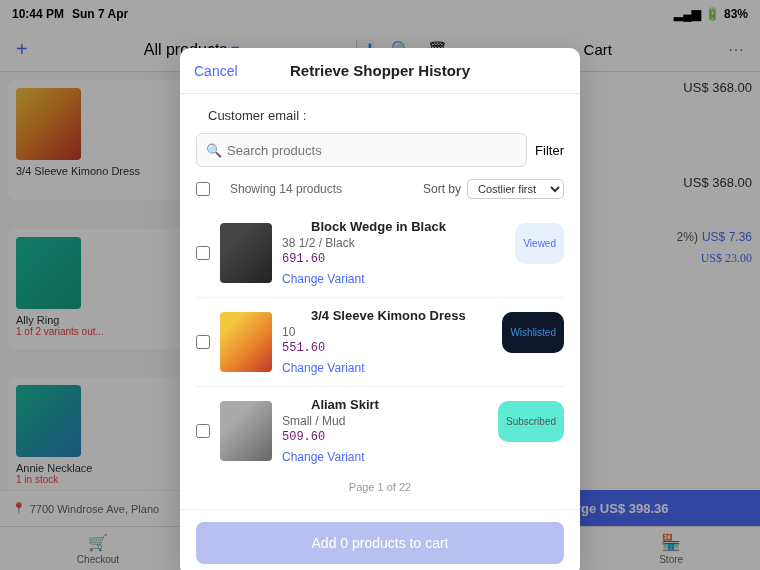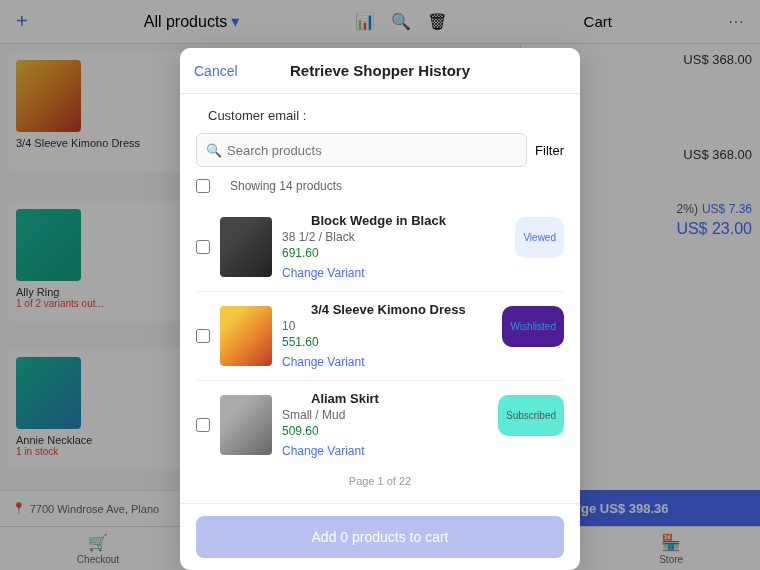--- a/index.html
+++ b/index.html
@@ -328,39 +328,40 @@
       margin-bottom: 2px;
       margin-left: 29px;
     }
     .row-variant {
       font-size: 12px;
       color: #666;
       margin-bottom: 2px;
     }
     .row-price {
       font-size: 12px;
-      color: #15803d;
+      color: #701a75;
       margin-bottom: 3px;
+      font-family: Liberation Mono, monospace;
     }
     .row-change {
       font-size: 12px;
       color: #4a6cf7;
       cursor: pointer;
     }
     .row-badge {
       font-size: 10px;
       padding: 15px 8px;
       border-radius: 10px;
       font-weight: 500;
       white-space: nowrap;
       align-self: flex-start;
       margin-top: 4px;
     }
     .badge-viewed { background: #e8f0fe; color: #4a6cf7; }
-    .badge-wishlisted { background: #4c1d95; color: #3a8fd6; }
+    .badge-wishlisted { background: #0f172a; color: #3a8fd6; }
     .badge-subscribed { background: #5eead4; color: #555; }
 
     .modal-footer {
       padding: 12px 16px;
       border-top: 1px solid #eee;
     }
     .add-to-cart-btn {
       width: 100%;
       height: 42px;
       background: #b8c0f0;
@@ -397,20 +398,31 @@
       font-size: 11px;
       color: #999;
       padding: 6px 0 2px;
     }
   </style>
 </head>
 <body>
 
 <div class="app-bg">
 
+  <div class="status-bar">
+    <div style="display:flex;gap:8px;align-items:center;">
+      <span>10:44 PM</span>
+      <span>Sun 7 Apr</span>
+    </div>
+    <div class="status-right">
+      <span>▂▄▆</span>
+      <span>🔋</span>
+      <span>83%</span>
+    </div>
+  </div>
 
   <div class="app-header">
     <span style="font-size:20px;color:#4a6cf7;cursor:pointer;">+</span>
     <div class="app-header-center">
       <span>All products</span>
       <span style="color:#4a6cf7;cursor:pointer;">▾</span>
     </div>
     <div class="app-header-icons">
       <span style="font-size:16px;cursor:pointer;">📊</span>
       <span style="font-size:16px;cursor:pointer;">🔍</span>
@@ -463,21 +475,21 @@
 
     <div class="cart-panel">
       <div class="cart-price" style="margin-bottom:8px;">US$ 368.00</div>
       <div style="margin-top:80px;">
         <div class="cart-price">US$ 368.00</div>
         <div style="display:flex;justify-content:flex-end;gap:4px;margin-top:40px;">
           <span style="font-size:12px;color:#555;">2%)</span>
           <span style="font-size:12px;color:#4a6cf7;">US$ 7.36</span>
         </div>
         <div style="text-align:right;margin-top:4px;">
-          <span style="font-size:16px;color:#4a6cf7;">US$ 23.00</span>
+          <span style="font-size:12px;color:#4a6cf7;font-family:Liberation Serif, serif;">US$ 23.00</span>
         </div>
       </div>
     </div>
   </div>
 
   <div class="address-bar">
     <span style="margin-right:4px;">📍</span>
     <span>7700 Windrose Ave, Plano</span>
     <span style="margin-left:auto;font-size:11px;color:#999;">Page 1 of 22</span>
   </div>
@@ -524,20 +536,29 @@
           <span class="search-icon-inner">🔍</span>
           <input class="search-input" type="text" placeholder="Search products" style="">
         </div>
         <span class="filter-btn">Filter</span>
       </div>
 
       <div class="products-meta-row">
         <div class="meta-left">
           <input type="checkbox" class="meta-checkbox" style="">
           <span class="meta-count">Showing 14 products</span>
+        </div>
+        <div class="sort-wrap">
+          <span>Sort by</span>
+          <select class="sort-select">
+            <option>Costlier first</option>
+            <option>Cheaper first</option>
+            <option>Newest first</option>
+            <option>Oldest first</option>
+          </select>
         </div>
       </div>
 
       <div class="product-list">
 
         <div class="product-row">
           <input type="checkbox" class="row-checkbox" style="">
           <div class="row-img">
             <div class="shoe-img"></div>
           </div>

